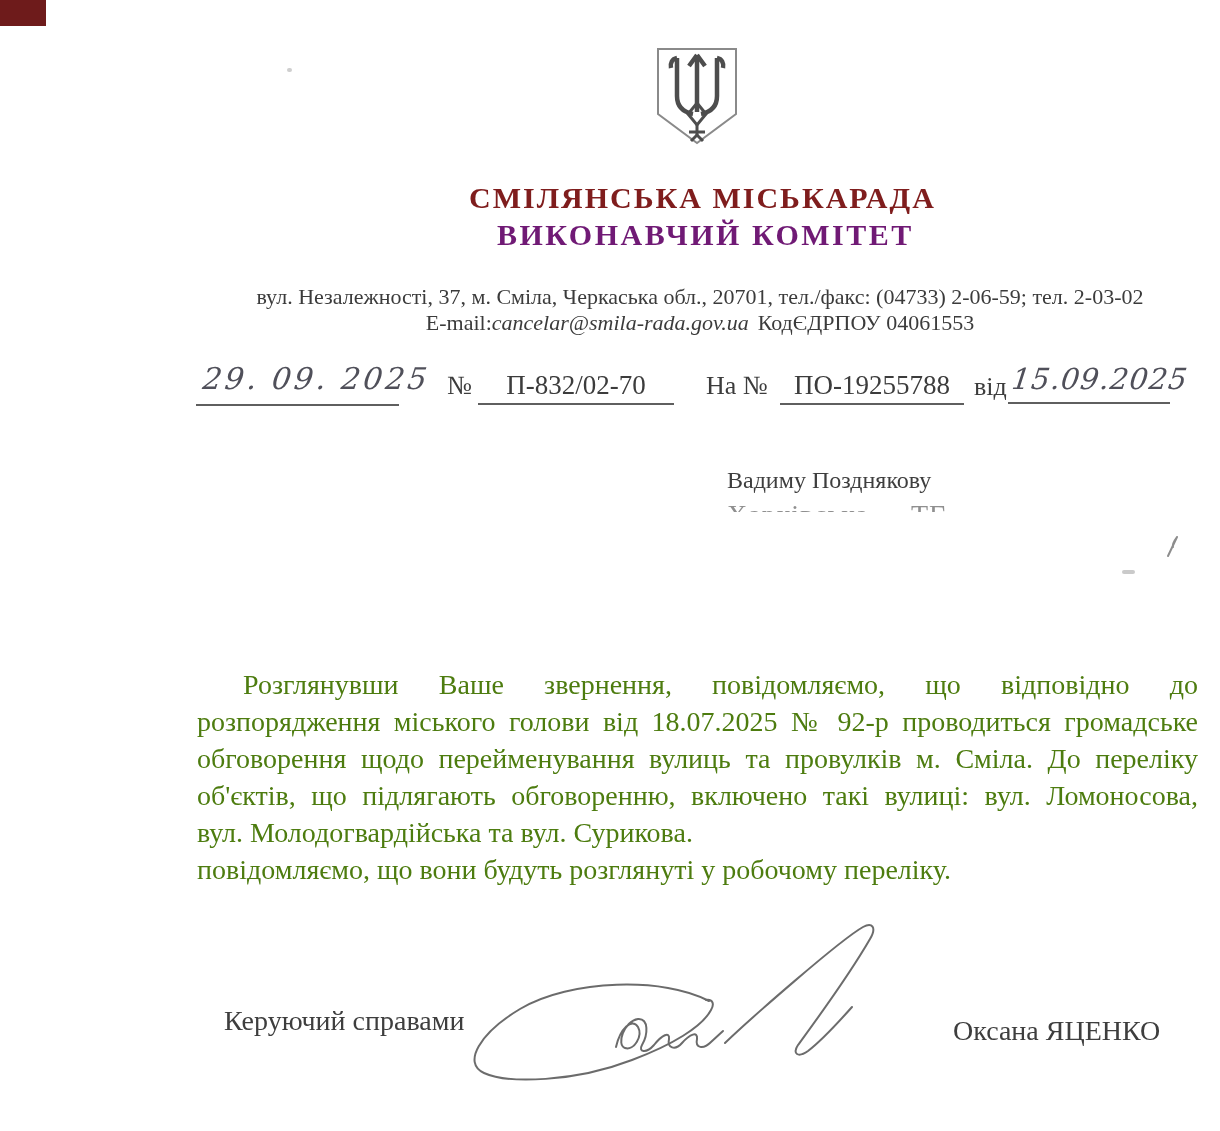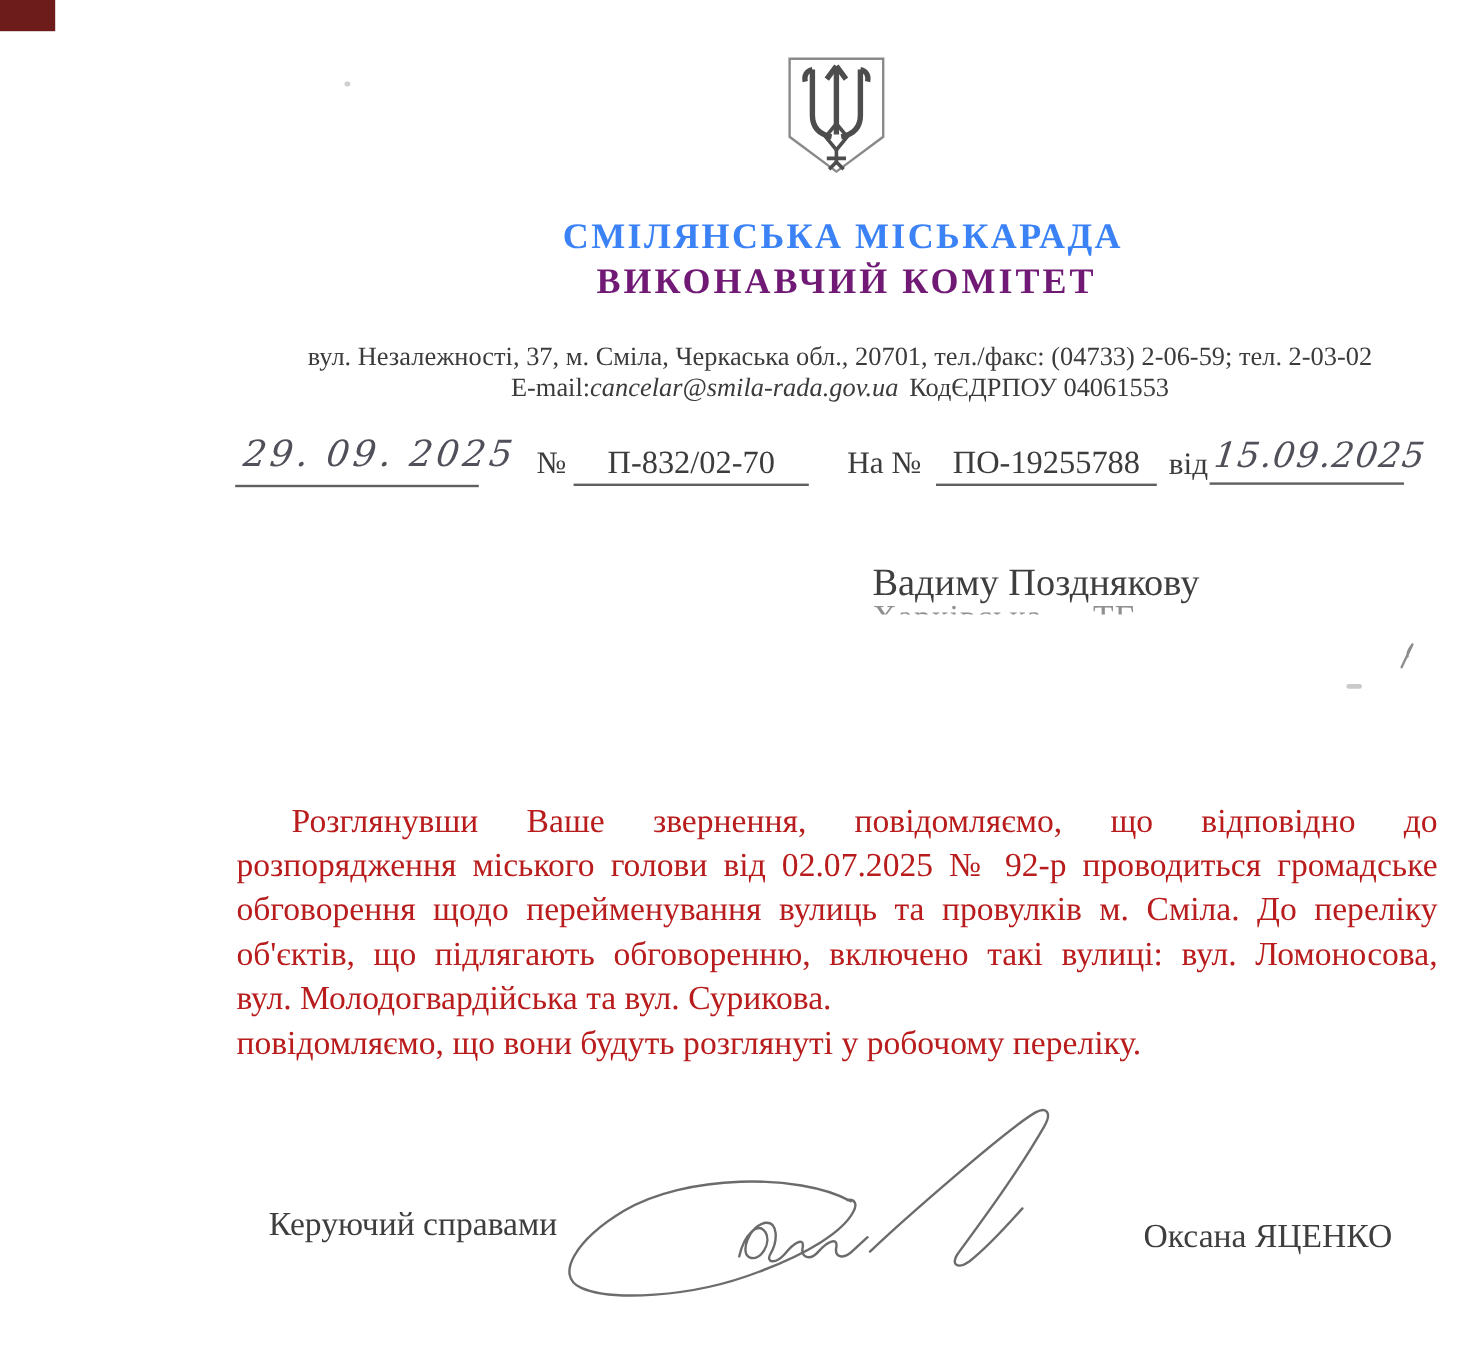--- a/index.html
+++ b/index.html
@@ -8,21 +8,21 @@
     font-family:"Liberation Serif","DejaVu Serif",serif;color:#3e3e3e;
   }
   .abs{position:absolute;}
   
   .corner-mark{left:0;top:0;width:46px;height:26px;background:#6e1b1b;}
   .speck{left:287px;top:68px;width:5px;height:4px;background:#cfcfcf;border-radius:2px;}
   .dash-artifact{left:1122px;top:570px;width:13px;height:4px;background:#b3b3b3;opacity:.7;border-radius:2px;}
   .tick-artifact{left:1164px;top:532px;width:18px;height:26px;}
   
   .emblem{left:649px;top:44px;width:96px;height:104px;}
-  .org-name{left:469px;top:181px;font-weight:bold;font-size:30px;letter-spacing:2px;color:#3b82f6;white-space:nowrap;}
+  .org-name{left:469px;top:181px;font-weight:bold;font-size:30px;letter-spacing:2px;color:#7f1d1d;white-space:nowrap;}
   .org-unit{left:497px;top:218px;font-weight:bold;font-size:30px;letter-spacing:2.5px;color:#701a75;white-space:nowrap;}
   .address-line{left:100px;top:284px;width:1200px;text-align:center;font-size:22px;white-space:nowrap;color:#3b3b3b;}
   .email-line{left:100px;top:310px;width:1200px;text-align:center;font-size:22px;white-space:nowrap;color:#3b3b3b;}
   .email-italic{font-style:italic;}
   .email-edrpou{margin-left:9px;margin-top:45px;}
   
   .hw{font-family:"DejaVu Serif",serif;font-style:italic;color:#50505a;}
   .ref-date-out{left:203px;top:361px;font-size:30px;letter-spacing:3px;transform:skewX(-7deg);}
   .ref-date-in{left:1012px;top:362px;font-size:29px;letter-spacing:1px;transform:skewX(-7deg);white-space:nowrap;}
   .ref-label{font-size:26px;color:#3c3c3c;}
@@ -31,25 +31,25 @@
   .vid-label{left:974px;top:372px;}
   .ref-num{font-size:27px;text-align:center;color:#3c3c3c;}
   .out-num{left:478px;top:370px;width:196px;}
   .in-num{left:780px;top:370px;width:184px;}
   .uline{border-top:2px solid #5f5f5f;height:0;}
   .ul1{left:196px;top:404px;width:203px;}
   .ul2{left:478px;top:403px;width:196px;}
   .ul3{left:780px;top:403px;width:184px;}
   .ul4{left:1008px;top:402px;width:162px;}
   
-  .recipient-1{left:727px;top:467px;font-size:32px;white-space:nowrap;}
+  .recipient-1{left:727px;top:467px;font-size:24px;white-space:nowrap;}
   .recipient-2{left:727px;top:499px;width:252px;height:13px;overflow:hidden;font-size:28px;
                color:#8f8f8f;word-spacing:34px;letter-spacing:1px;white-space:nowrap;}
   
-  .body-text{left:197px;top:666px;width:1001px;font-size:28px;line-height:37px;color:#b91c1c;}
+  .body-text{left:197px;top:666px;width:1001px;font-size:28px;line-height:37px;color:#4d7c0f;}
   .jl{text-align:justify;text-align-last:justify;}
   .indent{padding-left:46px;}
   
   .position-title{left:224px;top:1005px;font-size:28px;white-space:nowrap;}
   .signer-name{left:953px;top:1002px;font-size:28px;white-space:nowrap;margin-top:13px;}
   .sig-svg{left:420px;top:915px;width:480px;height:190px;}
 </style>
 </head>
 <body>
 
@@ -100,21 +100,21 @@
 
   <div class="abs ref-label vid-label">від</div>
   <div class="abs hw ref-date-in">15.09.2025</div>
   <div class="abs uline ul4"></div>
 
   <div class="abs recipient-1">Вадиму Позднякову</div>
   <div class="abs recipient-2">Харківська ТГ</div>
 
   <div class="abs body-text">
     <div class="jl indent">Розглянувши Ваше звернення, повідомляємо, що відповідно до</div>
-    <div class="jl">розпорядження міського голови від 02.07.2025 № 92-р проводиться громадське</div>
+    <div class="jl">розпорядження міського голови від 18.07.2025 № 92-р проводиться громадське</div>
     <div class="jl">обговорення щодо перейменування вулиць та провулків м. Сміла. До переліку</div>
     <div class="jl">об'єктів, що підлягають обговоренню, включено такі вулиці: вул. Ломоносова,</div>
     <div>вул. Молодогвардійська та вул. Сурикова.</div>
     <div>повідомляємо, що вони будуть розглянуті у робочому переліку.</div>
   </div>
 
   <div class="abs position-title">Керуючий справами</div>
 
   <svg class="abs sig-svg" viewBox="0 0 480 190">
     <g fill="none" stroke="#5f5f5f" stroke-width="2" stroke-linecap="round" opacity="0.92">

